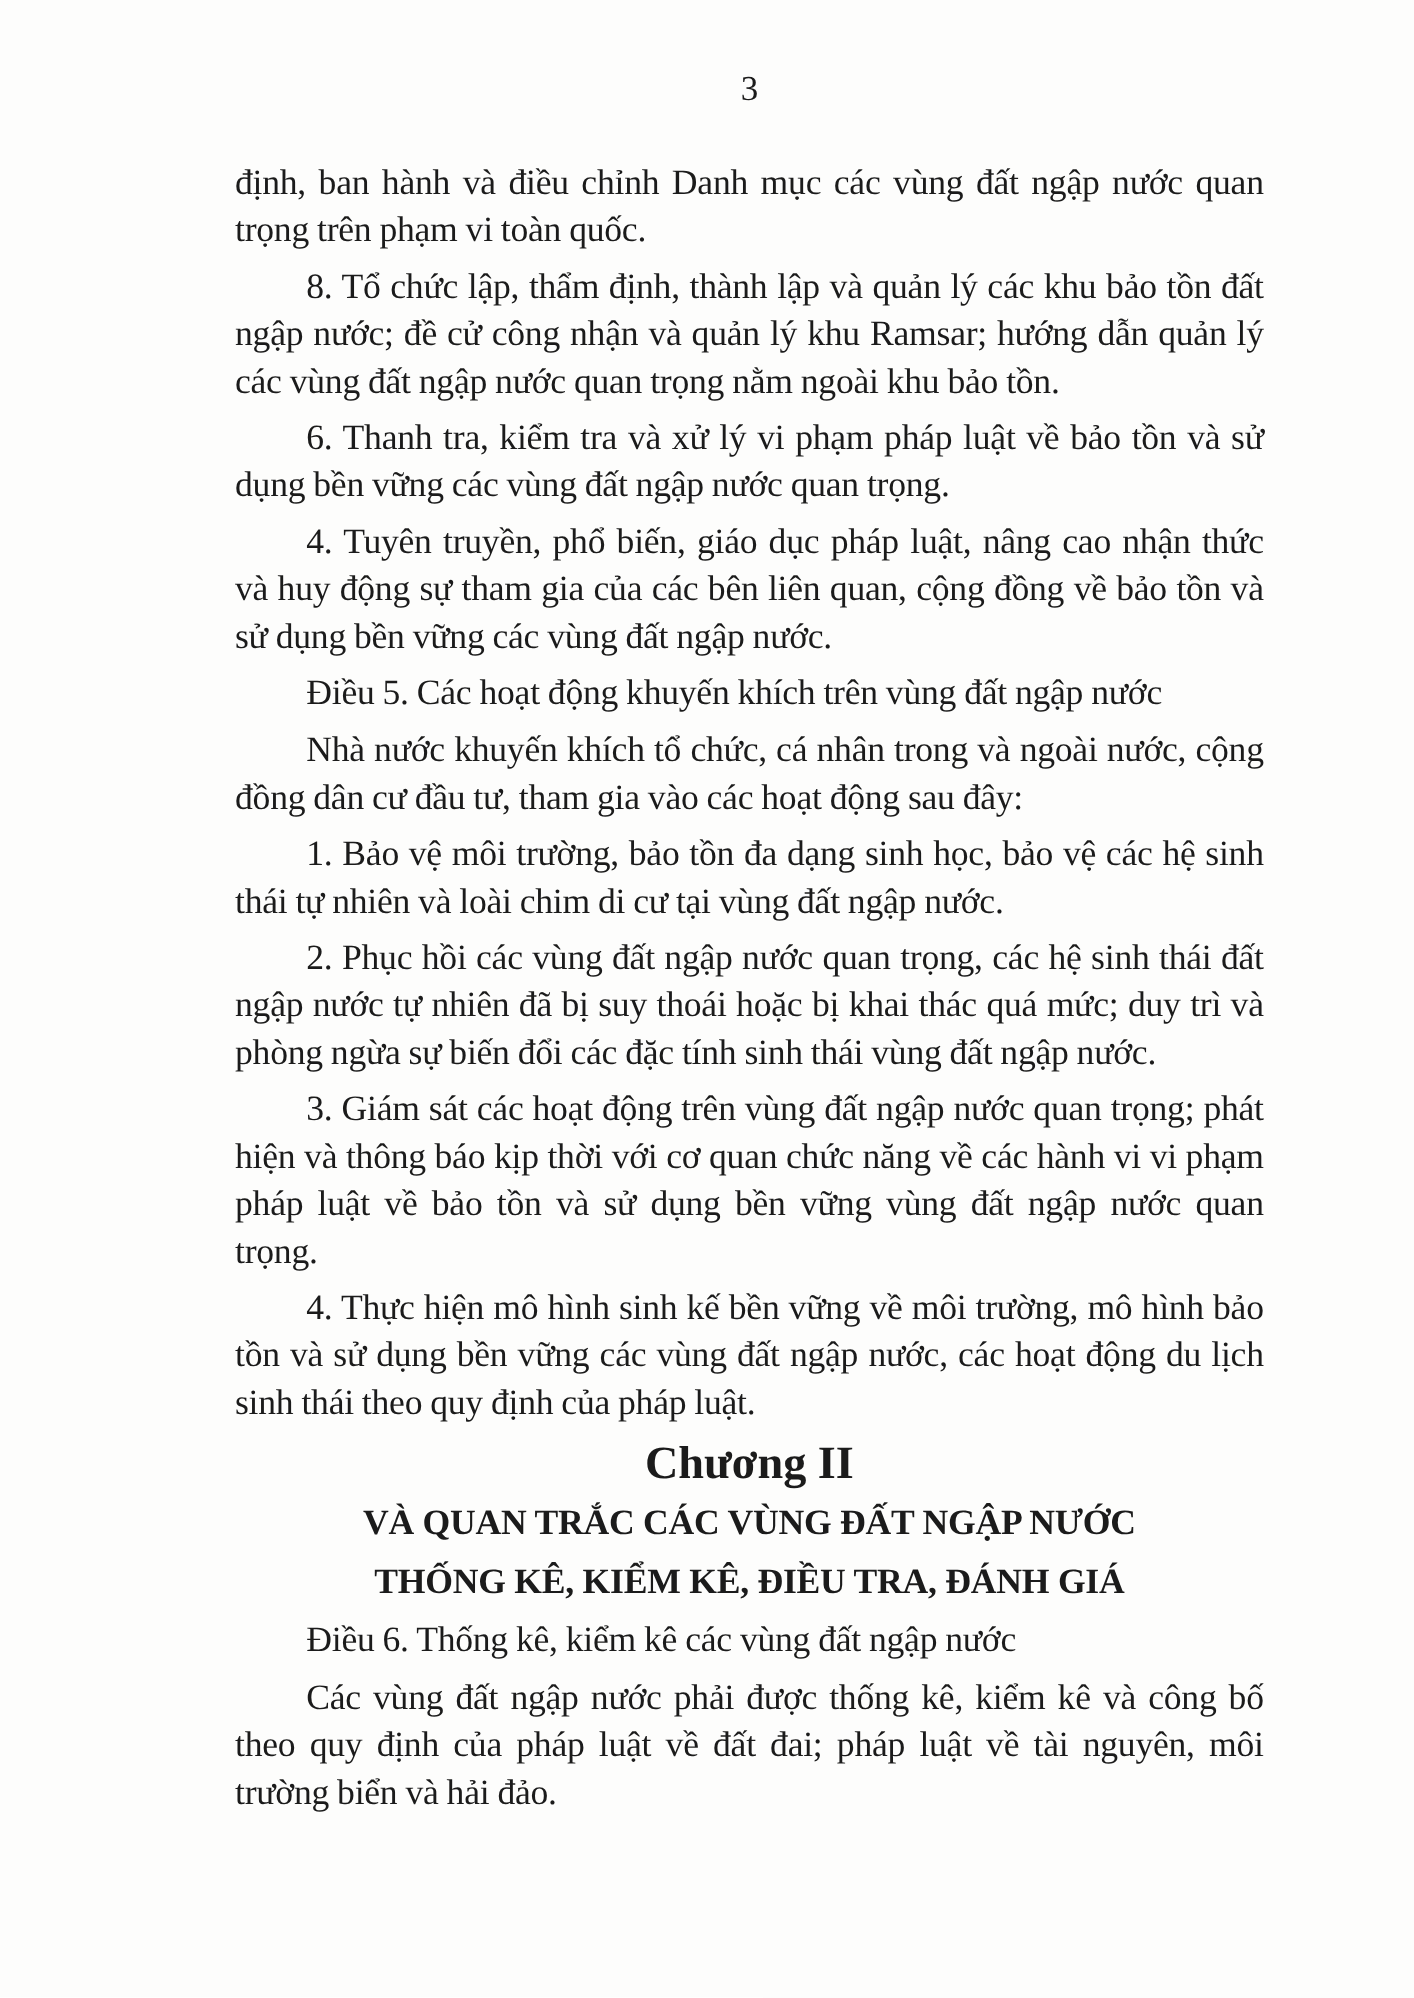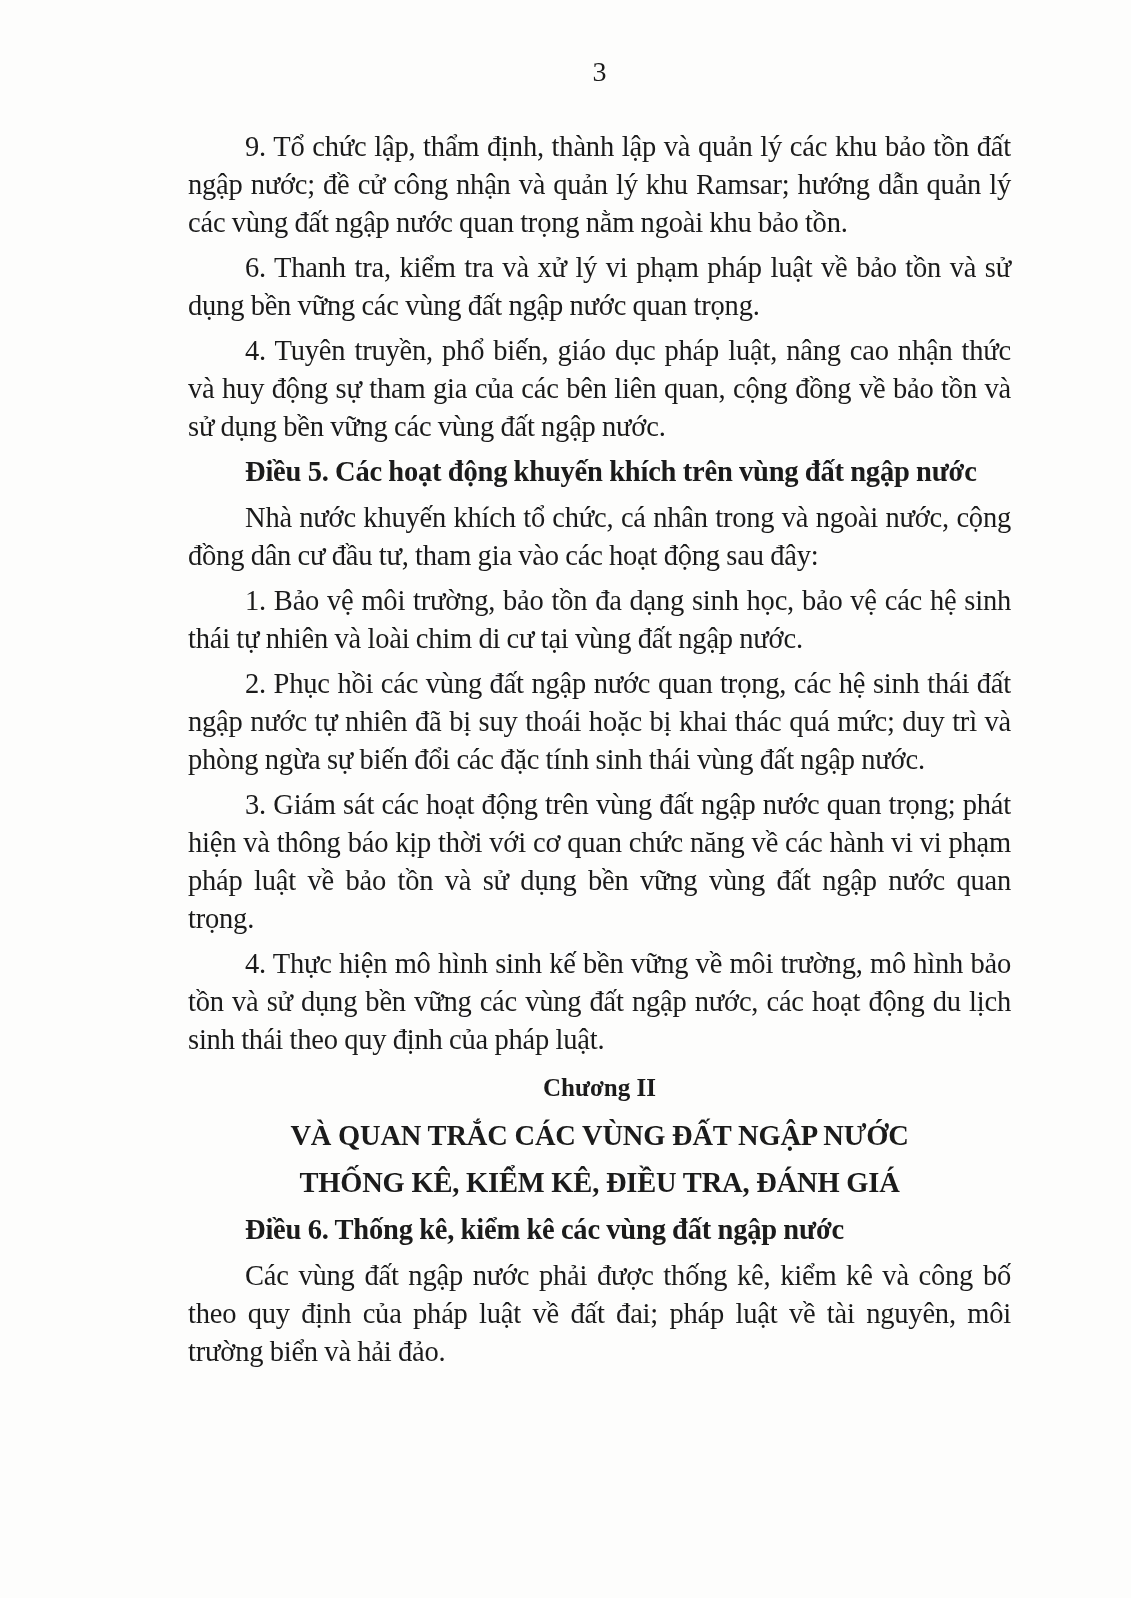--- a/index.html
+++ b/index.html
@@ -33,51 +33,52 @@
     margin: 0 0 7px 0;
     text-align: justify;
     text-indent: 57px;
     letter-spacing: -0.2px;
     word-spacing: -0.5px;
   }
   .para.no-indent {
     text-indent: 0;
   }
   .article-heading {
-    font-weight: bold;
+    font-weight: normal;
     text-align: left;
     margin-top: 4px;
     margin-bottom: 8px;
   }
   .chapter {
     text-align: center;
     font-weight: bold;
     margin: 10px 0 6px 0;
   }
   .chapter-label {
-    font-size: 25px;
+    font-size: 37px;
     line-height: 38px;
     margin-bottom: 10px;
   }
   .chapter-title {
     font-size: 28.5px;
     line-height: 38px;
     margin-bottom: 9px;
     letter-spacing: -0.2px;
   }
 </style>
 </head>
 <body>
 
 <div class="page">
 
   <div class="page-number">3</div>
 
+  <p class="para no-indent">định, ban hành và điều chỉnh Danh mục các vùng đất ngập nước quan trọng trên phạm vi toàn quốc.</p>
 
-  <p class="para">9. Tổ chức lập, thẩm định, thành lập và quản lý các khu bảo tồn đất ngập nước; đề cử công nhận và quản lý khu Ramsar; hướng dẫn quản lý các vùng đất ngập nước quan trọng nằm ngoài khu bảo tồn.</p>
+  <p class="para">8. Tổ chức lập, thẩm định, thành lập và quản lý các khu bảo tồn đất ngập nước; đề cử công nhận và quản lý khu Ramsar; hướng dẫn quản lý các vùng đất ngập nước quan trọng nằm ngoài khu bảo tồn.</p>
 
 
   <p class="para">6. Thanh tra, kiểm tra và xử lý vi phạm pháp luật về bảo tồn và sử dụng bền vững các vùng đất ngập nước quan trọng.</p>
 
   <p class="para">4. Tuyên truyền, phổ biến, giáo dục pháp luật, nâng cao nhận thức và huy động sự tham gia của các bên liên quan, cộng đồng về bảo tồn và sử dụng bền vững các vùng đất ngập nước.</p>
 
   <h2 class="article-heading">Điều 5. Các hoạt động khuyến khích trên vùng đất ngập nước</h2>
 
   <p class="para">Nhà nước khuyến khích tổ chức, cá nhân trong và ngoài nước, cộng đồng dân cư đầu tư, tham gia vào các hoạt động sau đây:</p>
 

